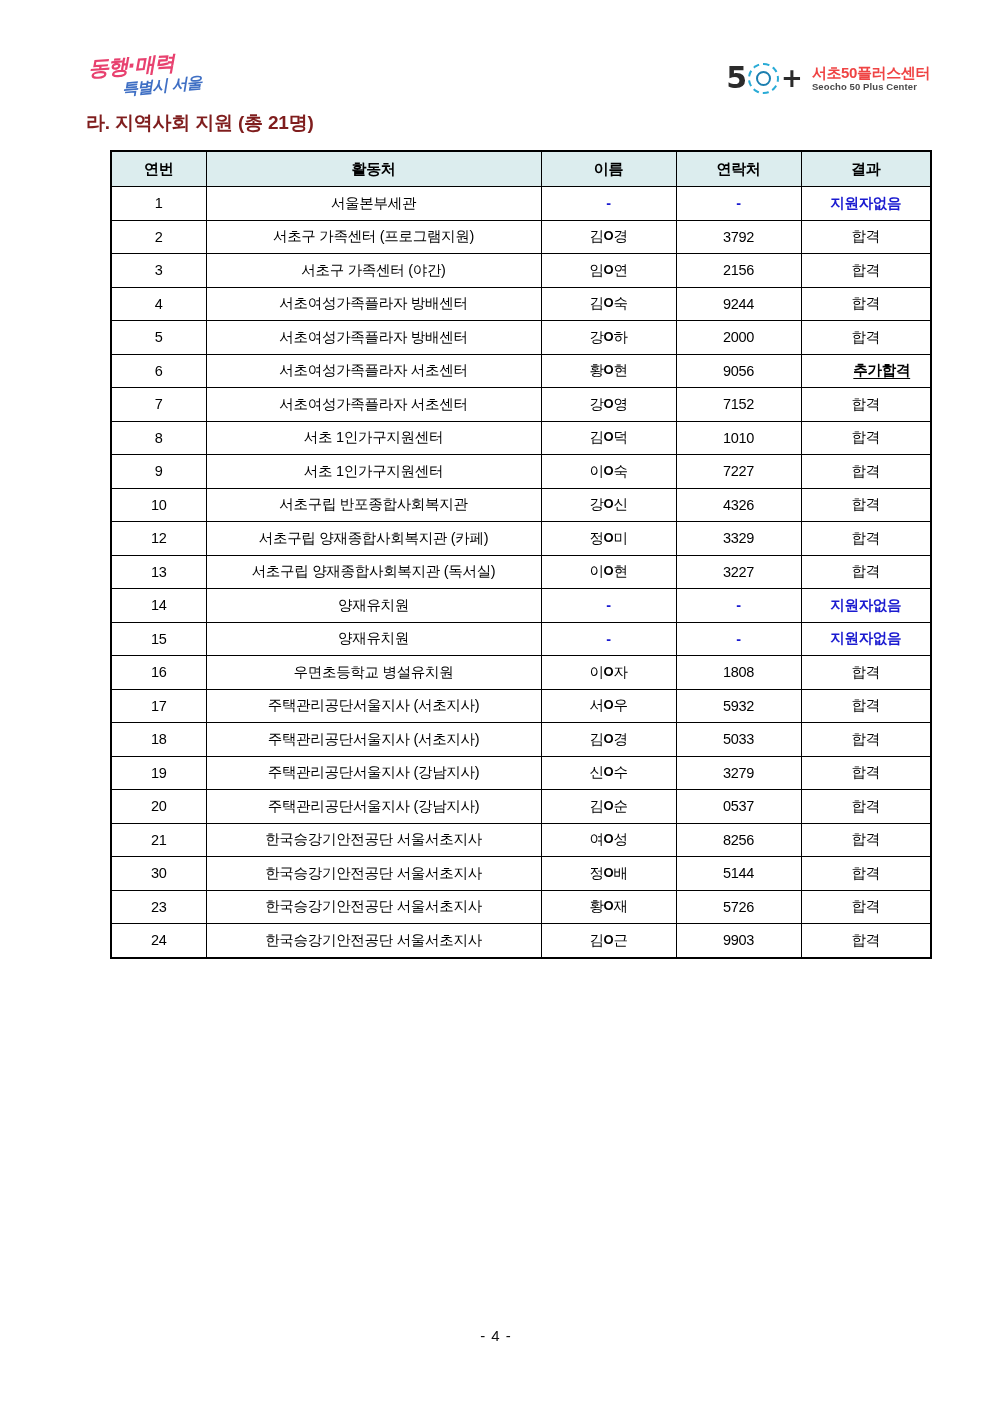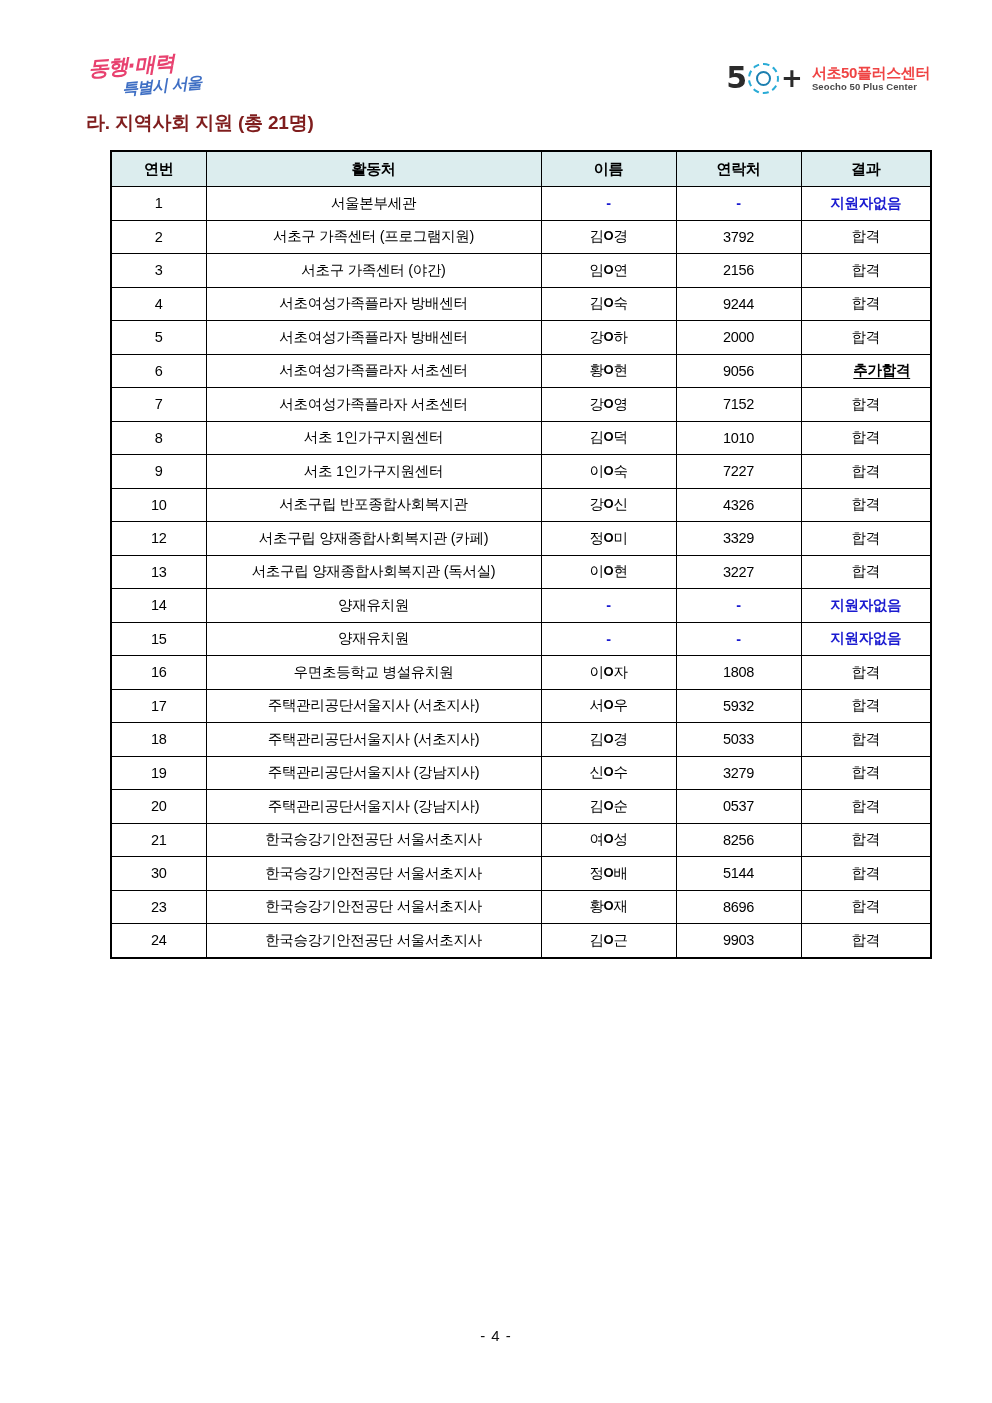--- a/index.html
+++ b/index.html
@@ -410,21 +410,21 @@
           <td class="cell-no">30</td>
           <td class="cell-place">한국승강기안전공단 서울서초지사</td>
           <td class="cell-name"><span>정</span><span class="mask">O</span><span>배</span></td>
           <td class="cell-contact">5144</td>
           <td class="cell-result res-pass">합격</td>
         </tr>
         <tr>
           <td class="cell-no">23</td>
           <td class="cell-place">한국승강기안전공단 서울서초지사</td>
           <td class="cell-name"><span>황</span><span class="mask">O</span><span>재</span></td>
-          <td class="cell-contact">8696</td>
+          <td class="cell-contact">5726</td>
           <td class="cell-result res-pass">합격</td>
         </tr>
         <tr>
           <td class="cell-no">24</td>
           <td class="cell-place">한국승강기안전공단 서울서초지사</td>
           <td class="cell-name"><span>김</span><span class="mask">O</span><span>근</span></td>
           <td class="cell-contact">9903</td>
           <td class="cell-result res-pass">합격</td>
         </tr>
       </tbody>

